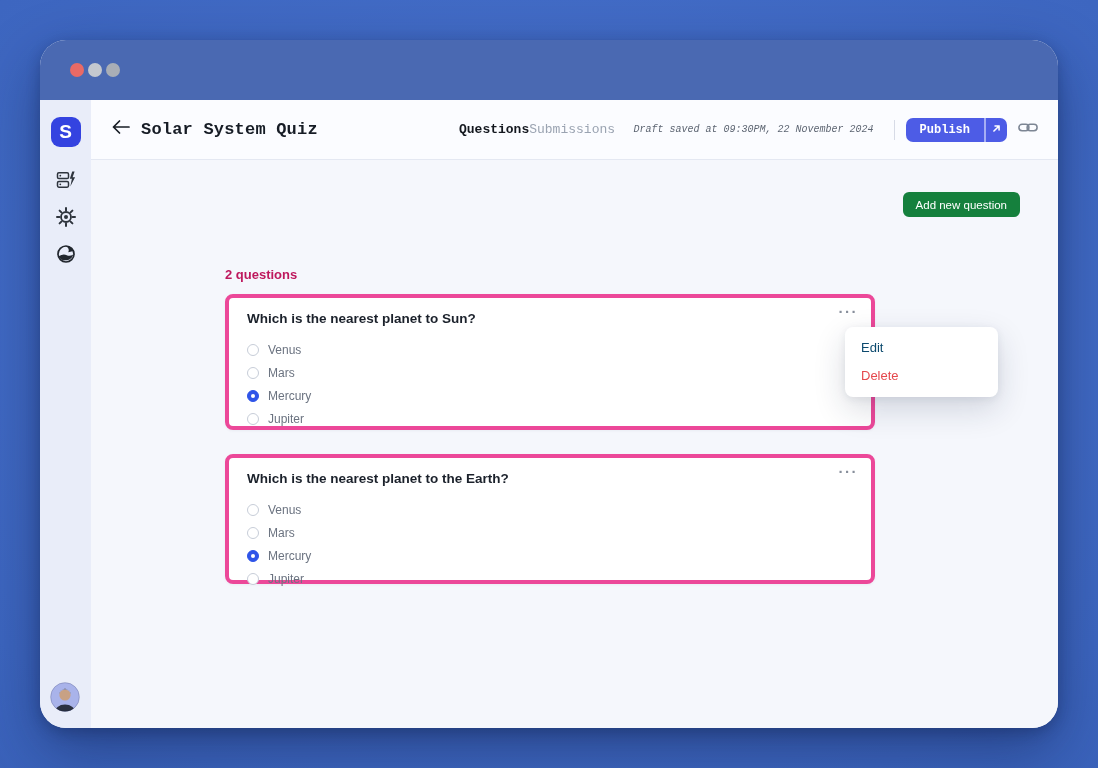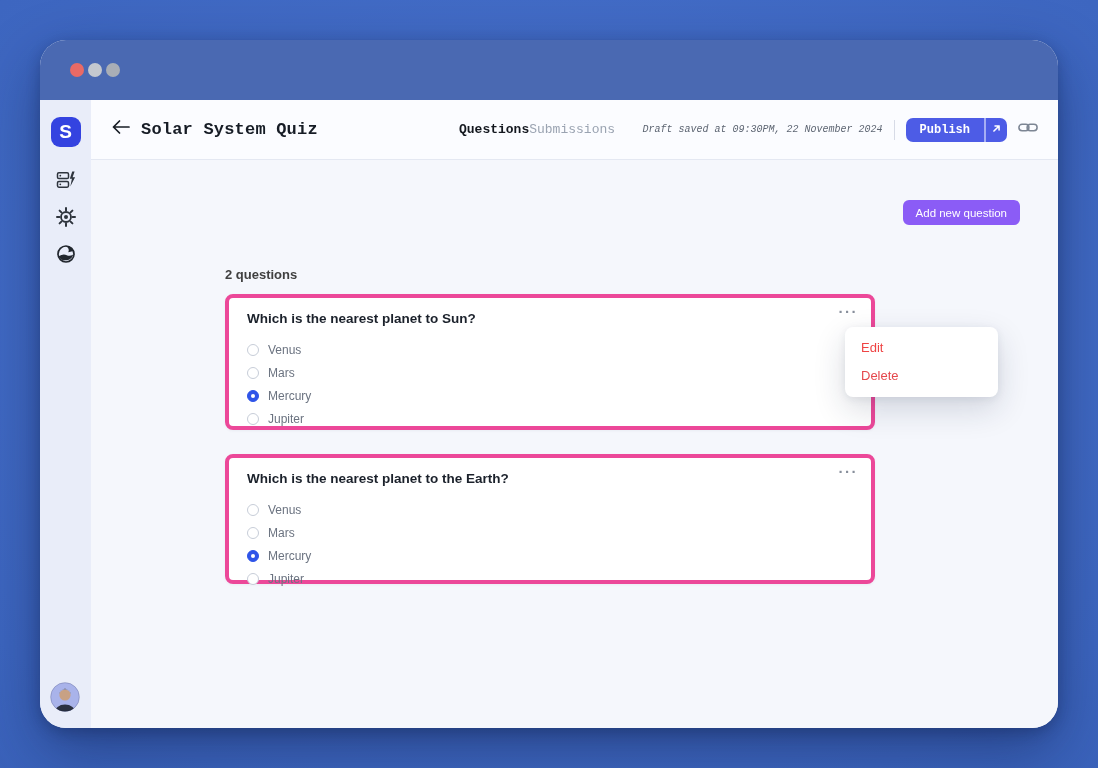--- a/index.html
+++ b/index.html
@@ -30,53 +30,53 @@
   
   .right-col { flex:1; display:flex; flex-direction:column; min-width:0; }
   .header { height:60px; background:#fbfcff; border-bottom:1px solid #e4e8f2;
             display:flex; align-items:center; padding-left:19px; position:relative; flex:0 0 60px;font-family:Liberation Mono, monospace; }
   .back-btn { width:22px; height:22px; display:flex; align-items:center; justify-content:center; cursor:pointer; margin-right:9px; }
   .page-title { font-size:17px; font-weight:bold; color:#161c25; letter-spacing:.2px; }
   .tabs { position:absolute; left:368px; top:0; height:100%; display:flex; align-items:center; }
   .tab { font-size:13px; color:#9aa3b1; cursor:pointer; }
   .tab.active { color:#14181f; font-weight:bold; }
   .header-right { position:absolute; right:18px; top:0; height:100%; display:flex; align-items:center; }
-  .draft-note { font-size:10px; font-style:italic; color:#5d6572; margin-right:11px; white-space:nowrap; }
+  .draft-note { font-size:10px; font-style:italic; color:#5d6572; margin-right:20px; white-space:nowrap; }
   .v-divider { width:1px; height:20px; background:#d7dbe6; margin-right:11px; }
   .publish-group { display:flex; height:24px; border-radius:7px; overflow:hidden; background:#4d5ce6; cursor:pointer; }
   .publish-main { padding:0 14px; display:flex; align-items:center; color:#fff; font-size:12px; font-weight:bold; }
   .publish-arrow { width:23px; display:flex; align-items:center; justify-content:center;
                    border-left:2px solid rgba(238,241,255,.55); }
   .link-btn { margin-left:9px; width:24px; height:24px; display:flex; align-items:center; justify-content:center; cursor:pointer; }
   
   .content { flex:1; background:#f5f7fc; position:relative; }
-  .add-btn { position:absolute; top:40px; right:38px; height:25px; padding:0 13px;
-             background:#8b5cf6; color:#fff; font-size:11.5px; border-radius:6px; border:none;
+  .add-btn { position:absolute; top:32px; right:38px; height:25px; padding:0 13px;
+             background:#15803d; color:#fff; font-size:11.5px; border-radius:6px; border:none;
              display:flex; align-items:center; cursor:pointer; font-family:inherit; }
-  .count-label { position:absolute; left:134px; top:107px; font-size:13px; font-weight:bold; color:#404040;text-align:right; }
+  .count-label { position:absolute; left:134px; top:107px; font-size:13px; font-weight:bold; color:#be185d;text-align:right; }
   .q-card { position:absolute; left:134px; width:650px; background:#fff;
             border:4px solid #ec4899; border-radius:8px; box-shadow:0 1px 3px rgba(25,35,70,.05);
             padding:13px 18px 10px 14px; }
   .q-card.card-0 { top:134px; height:136px; }
   .q-card.card-1 { top:294px; height:130px; }
   .q-title { font-size:13.5px; font-weight:bold; color:#1b212b; padding-left:4px; }
   .opts { margin-top:12px; }
   .opt { height:23px; display:flex; align-items:center; gap:9px; padding-left:4px; cursor:pointer; }
   .radio { width:12px; height:12px; border-radius:50%; border:1.5px solid #c7cdd8; background:#fff; flex:0 0 12px; position:relative; }
   .radio.selected { border-color:#2f54e8; background:#2f54e8; }
   .radio.selected::after { content:""; position:absolute; left:50%; top:50%; width:4px; height:4px;
                            margin:-2px 0 0 -2px; border-radius:50%; background:#fff; }
   .opt-label { font-size:12px; color:#6b7380; }
   .dots-btn { position:absolute; top:6px; right:13px; color:#878e9b; font-size:15px; font-weight:bold;
               letter-spacing:1.5px; cursor:pointer; line-height:16px; }
   
   .ctx-menu { position:absolute; left:754px; top:167px; width:153px; background:#fff;
               border-radius:8px; padding:7px 0;
               box-shadow:0 12px 32px rgba(25,35,70,.16), 0 2px 8px rgba(25,35,70,.08); z-index:5; }
-  .ctx-item { height:28px; line-height:28px; padding-left:16px; font-size:13px; color:#ef4444; cursor:pointer; }
+  .ctx-item { height:28px; line-height:28px; padding-left:16px; font-size:13px; color:#0c4a6e; cursor:pointer; }
   .ctx-item.danger { color:#e5484d; }
 </style>
 </head>
 <body>
 
 <div class="window">
 
   <div class="titlebar">
     <span class="tl-dot" style="background:#e96a66"></span>
     <span class="tl-dot" style="background:#c4c8cf"></span>

